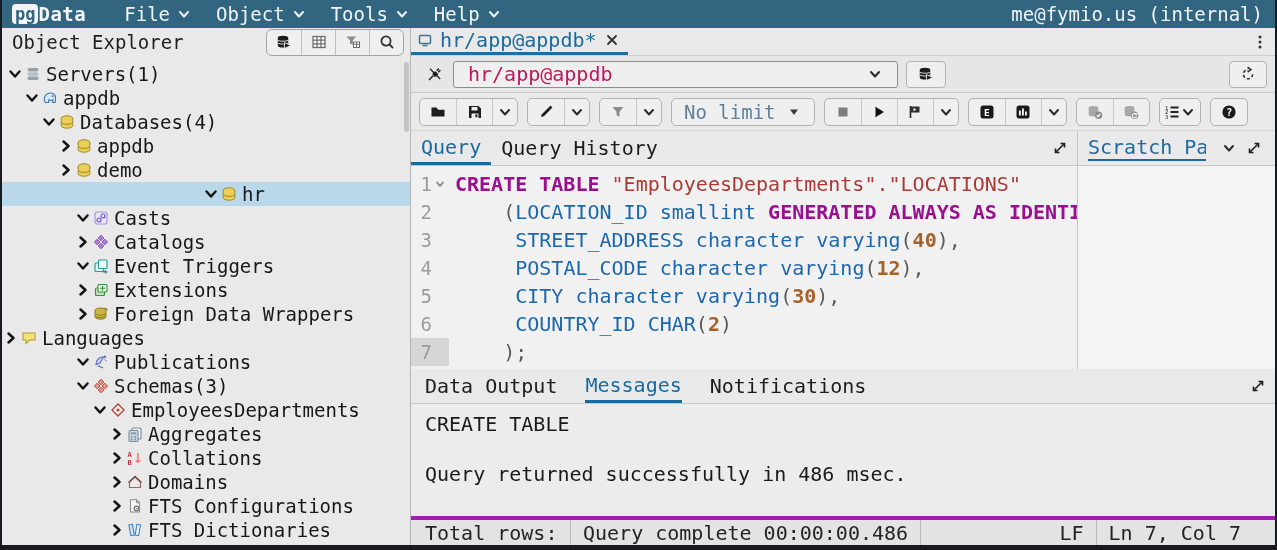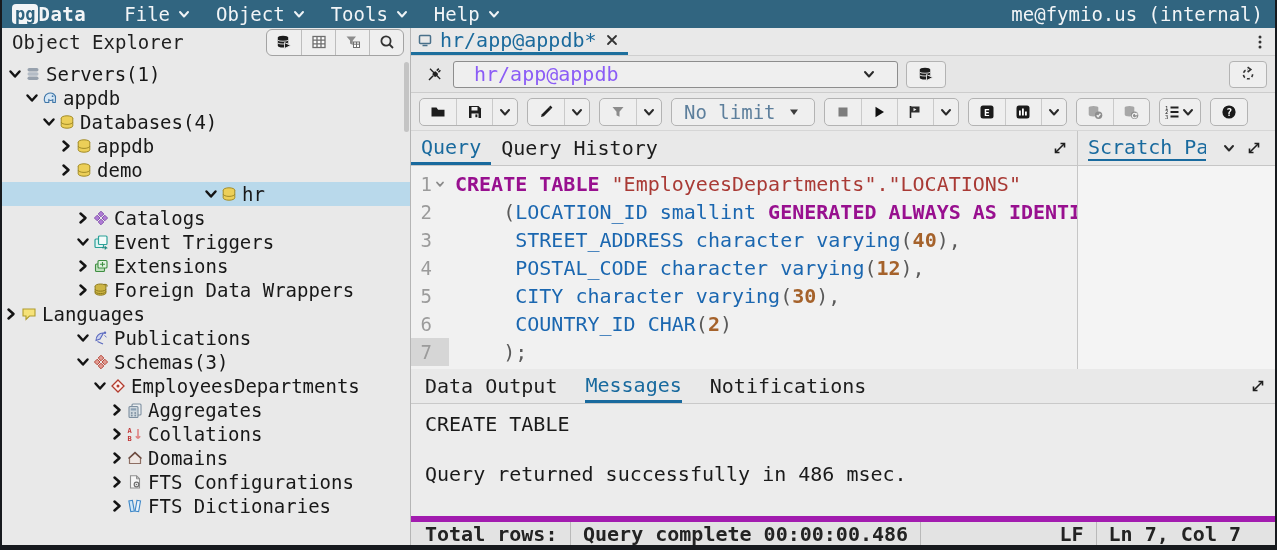--- a/index.html
+++ b/index.html
@@ -41,21 +41,21 @@
 
   
   .tabbar{height:28px; display:flex; align-items:stretch; background:#e9e9e9; border-bottom:1px solid #cfcfcf;}
   .qt-tab{display:flex; align-items:center; gap:7px; padding:0 8px 0 6px; border-bottom:3px solid #1d6f9d; color:#1b6a9c; font-size:20px;}
   .tabbar .spacer{flex:1}
   .kebab-btn{width:30px; display:flex; align-items:center; justify-content:center;}
 
   
   .connbar{height:37px; display:flex; align-items:center; background:#e6e6e6; border-bottom:1px solid #cccccc; padding:0 6px;}
   .conn-plug{width:36px; height:28px; display:flex; align-items:center; justify-content:center;}
-  .conn-select{width:445px; height:27px; border:1px solid #8d8d8d; border-radius:3px; background:#efefef; display:flex; align-items:center; padding:0 20px; font-size:20px; color:#8b5cf6;}
+  .conn-select{width:445px; height:27px; border:1px solid #8d8d8d; border-radius:3px; background:#efefef; display:flex; align-items:center; padding:0 14px; font-size:20px; color:#be185d;}
   .conn-select .spacer{flex:1}
   .conn-dbnew{margin-left:8px; width:40px; height:27px; border:1px solid #b3b3b3; border-radius:4px; background:#efefef; display:flex; align-items:center; justify-content:center;}
   .connbar .spacer{flex:1}
   .conn-refresh{width:38px; height:27px; border:1px solid #b3b3b3; border-radius:4px; background:#efefef; display:flex; align-items:center; justify-content:center; margin-right:2px;}
 
   
   .toolbar{height:38px; display:flex; align-items:center; gap:9px; background:#e9e9e9; padding:0 8px; border-bottom:1px solid #d6d6d6;}
   .tb-group{display:flex; align-items:stretch; border:1px solid #b3b3b3; border-radius:5px; background:#efefef; height:28px; overflow:hidden;}
   .tb-btn{min-width:36px; display:flex; align-items:center; justify-content:center; padding:0 4px;}
   .tb-btn + .tb-btn{border-left:1px solid #cacaca;}
@@ -93,21 +93,21 @@
 
   
   .out-tabs{height:35px; display:flex; align-items:stretch; gap:28px; padding-left:14px; border-bottom:1px solid #c9c9c9; background:#e9e9e9;}
   .out-tab{display:flex; align-items:center; font-size:20px; color:#1c1c1c;}
   .out-tab.active{color:#196a9e; border-bottom:3px solid #196a9e;}
   .out-tabs .spacer{flex:1}
   .messages{height:112px; background:#ececec; padding:8px 0 0 14px; font-size:20px; color:#1a1a1a;}
   .msg-line{height:25px; line-height:25px; white-space:pre;}
 
   
-  .statusbar{height:29px; background:#e3e3e3; border-top:6px solid #a21caf; display:flex; align-items:stretch; font-size:20px; color:#232323;font-weight:bold;}
+  .statusbar{height:29px; background:#e3e3e3; border-top:4px solid #a21caf; display:flex; align-items:stretch; font-size:20px; color:#232323;}
   .sb-seg{display:flex; align-items:center; padding:0 12px;}
   .sb-seg.first{width:160px; padding-left:14px;}
   .sb-seg.bordered{border-right:1px solid #b9b9b9;}
   .statusbar .spacer{flex:1}
   .sb-seg.pos{border-left:1px solid #b9b9b9; padding-right:34px;}
 </style>
 </head>
 <body>
 
 <div class="window">
@@ -295,20 +295,35 @@
               </svg>
             </span>
             <span class="tree-ic icon">
               <svg width="16" height="16" viewBox="0 0 16 16">
                 <ellipse cx="8" cy="4.2" rx="5.8" ry="2.4" fill="#eccf58" stroke="#a38c27"></ellipse>
                 <path d="M2.2 4.2 V11.8 a5.8 2.4 0 0 0 11.6 0 V4.2" fill="#eccf58" stroke="#a38c27"></path>
                 <path d="M2.2 8 a5.8 2.4 0 0 0 11.6 0" fill="none" stroke="#a38c27"></path>
               </svg>
             </span>
             <span>hr</span>
+          </div>
+          <div class="tree-row" style="padding-left: 72px;">
+            <span class="tree-chev icon">
+              <svg width="16" height="16" viewBox="0 0 16 16">
+                <polyline points="3.5,5.5 8,10.5 12.5,5.5" fill="none" stroke="#141414" stroke-width="2.5" stroke-linecap="round" stroke-linejoin="round"></polyline>
+              </svg>
+            </span>
+            <span class="tree-ic icon">
+              <svg width="16" height="16" viewBox="0 0 16 16">
+                <rect x="2" y="2" width="12" height="12" rx="2.5" fill="#ece6fb" stroke="#a595dd" stroke-width="1.2"></rect>
+                <circle cx="6" cy="10" r="2" fill="none" stroke="#6e59c4" stroke-width="1.2"></circle>
+                <circle cx="10" cy="6" r="2" fill="none" stroke="#6e59c4" stroke-width="1.2"></circle>
+              </svg>
+            </span>
+            <span>Casts</span>
           </div>
           <div class="tree-row" style="padding-left: 72px;">
             <span class="tree-chev icon">
               <svg width="16" height="16" viewBox="0 0 16 16">
                 <polyline points="5.5,3.5 10.5,8 5.5,12.5" fill="none" stroke="#141414" stroke-width="2.5" stroke-linecap="round" stroke-linejoin="round"></polyline>
               </svg>
             </span>
             <span class="tree-ic icon">
               <svg width="16" height="16" viewBox="0 0 16 16">
                 <g fill="#b07cd6" stroke="#7d4ba8" stroke-width="0.9">

